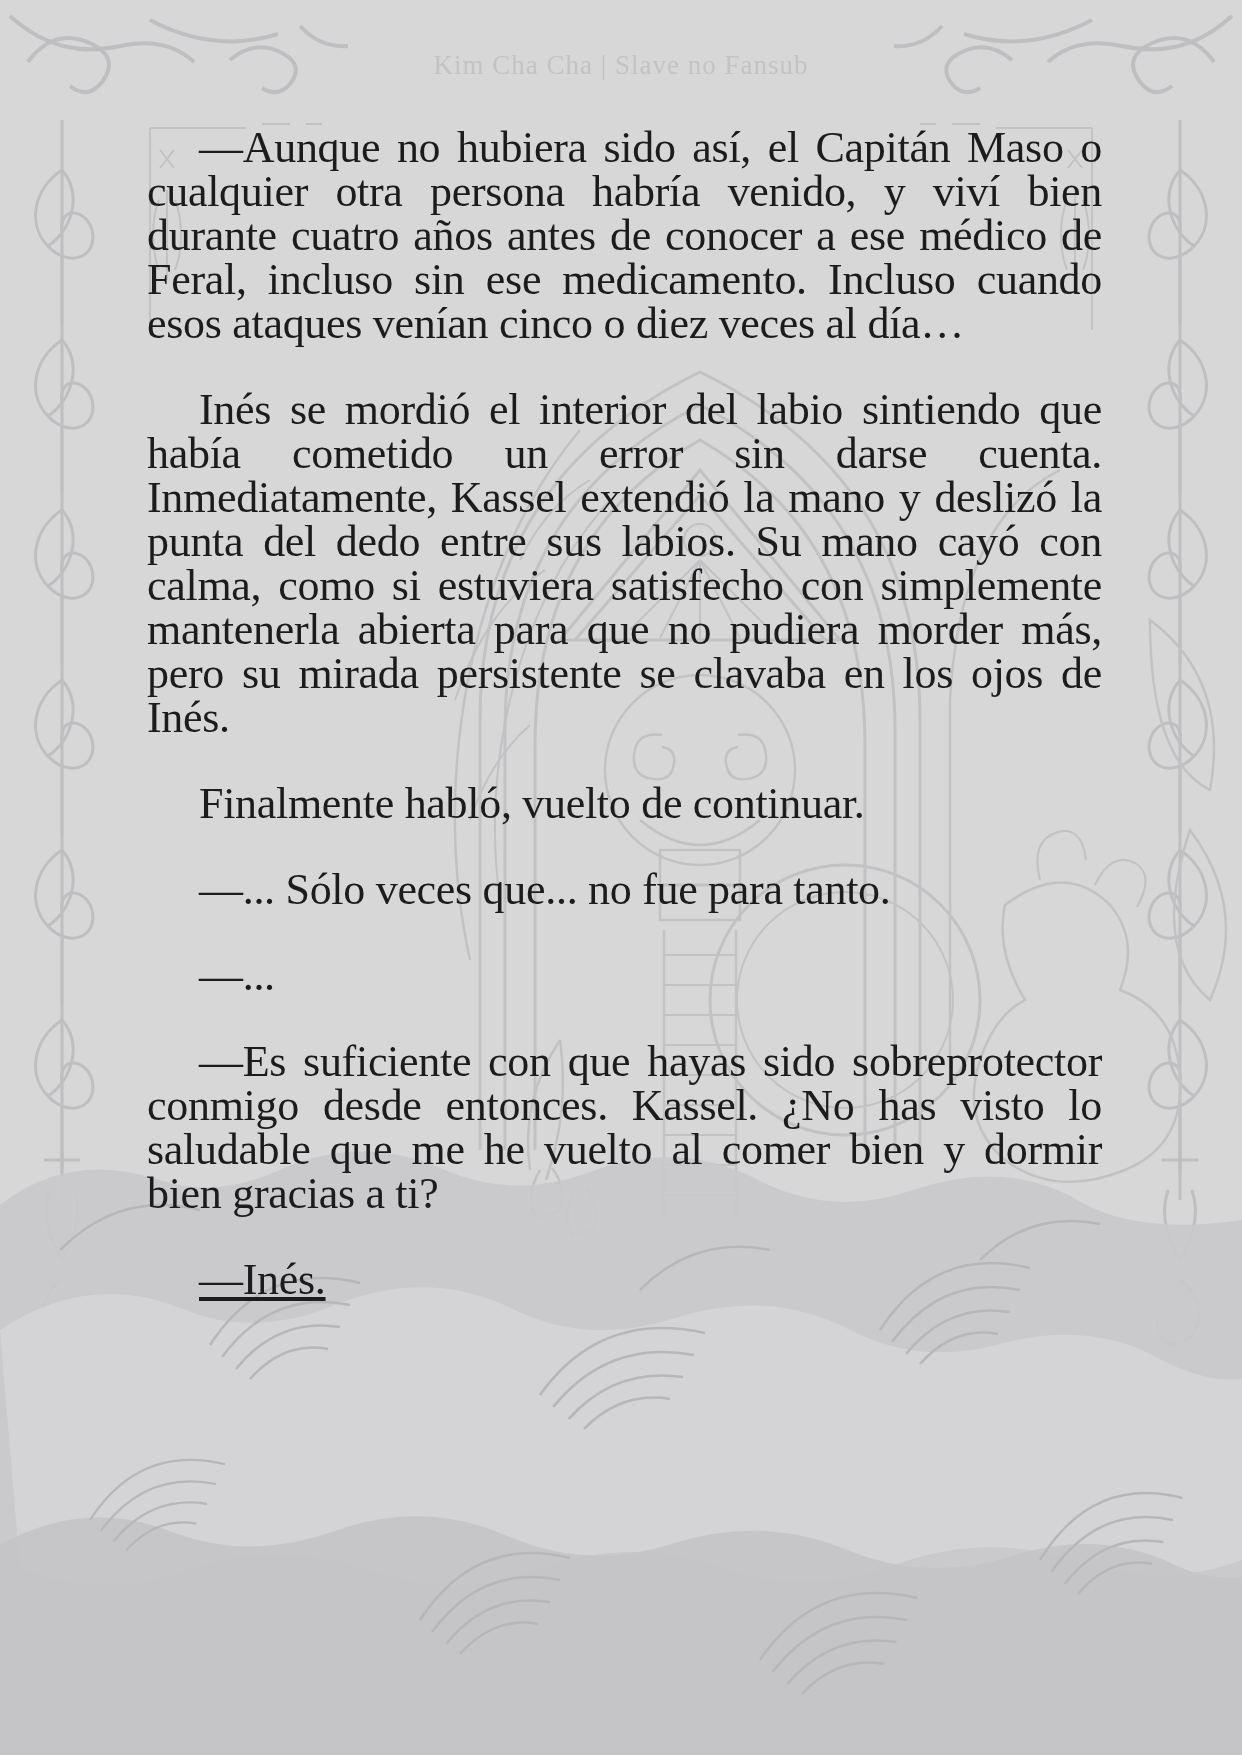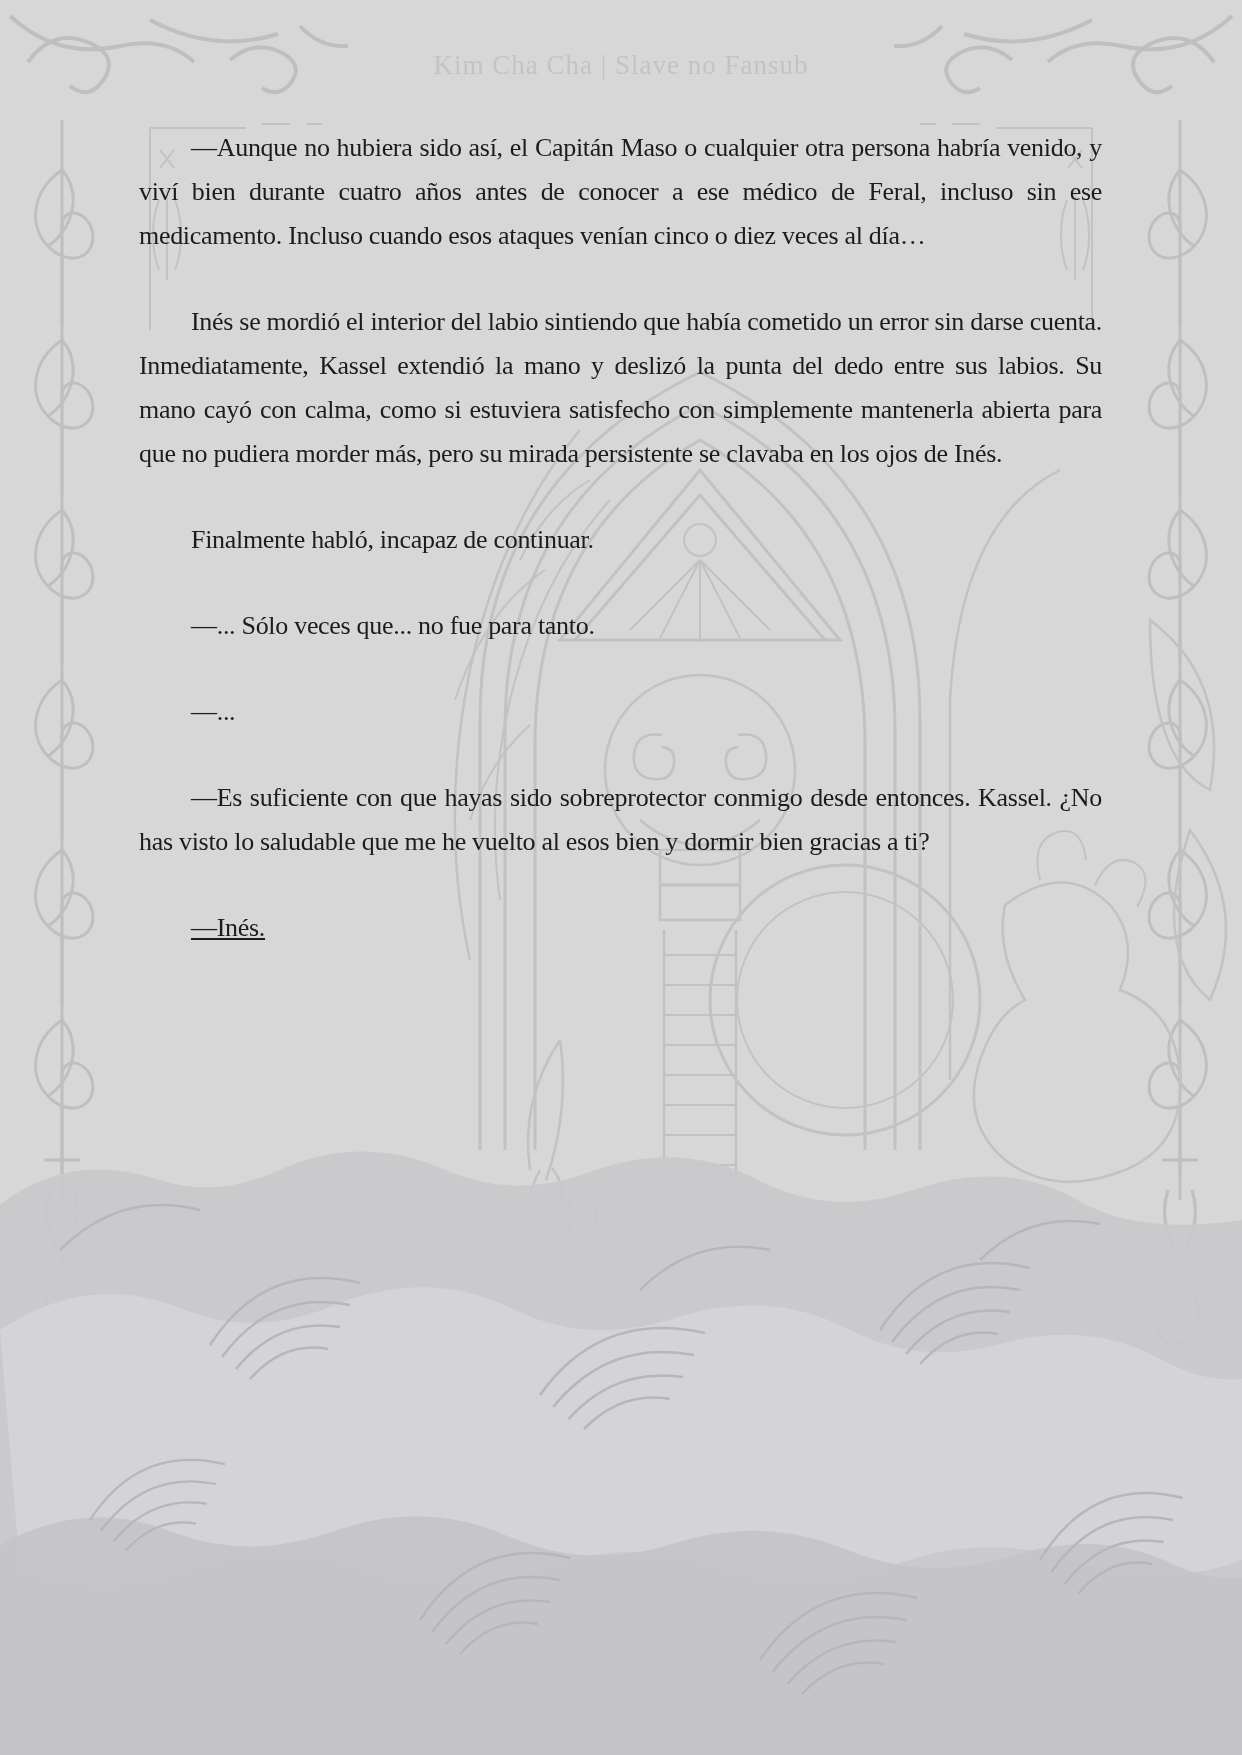--- a/index.html
+++ b/index.html
@@ -35,26 +35,26 @@
     font-family:"Liberation Serif", serif;
   }
   .content{
     position:absolute;
     top:126px;
     left:139px;
     width:963px;
     color:var(--ink);
   }
   .content p.para{
-    font-size:26px;
+    font-size:44px;
     line-height:44px;
     letter-spacing:-0.3px;
     text-align:justify;
     text-indent:52px;
-    margin:0 0 42px 0;
+    margin:0 0 42px 8px;
     color:var(--ink);
   }
   .content p.para:last-child{margin-bottom:0;text-decoration:underline;}
 </style>
 </head>
 <body>
 
 <svg class="bg" viewBox="0 0 1242 1755" xmlns="http://www.w3.org/2000/svg" aria-hidden="true">
   <defs>
 
@@ -160,18 +160,18 @@
     <use href="#curl" transform="translate(1040,1560) scale(0.95,1)"></use>
     <path d="M60,1250 q60,-60 140,-40 M640,1290 q55,-55 130,-40 M980,1260 q50,-50 120,-36" stroke="#b7b7ba" stroke-width="2.5" fill="none"></path>
   </g>
 </svg>
 
 <div class="header">Kim Cha Cha | Slave no Fansub</div>
 
 <div class="content">
     <p class="para">—Aunque no hubiera sido así, el Capitán Maso o cualquier otra persona habría venido, y viví bien durante cuatro años antes de conocer a ese médico de Feral, incluso sin ese medicamento. Incluso cuando esos ataques venían cinco o diez veces al día…</p>
     <p class="para">Inés se mordió el interior del labio sintiendo que había cometido un error sin darse cuenta. Inmediatamente, Kassel extendió la mano y deslizó la punta del dedo entre sus labios. Su mano cayó con calma, como si estuviera satisfecho con simplemente mantenerla abierta para que no pudiera morder más, pero su mirada persistente se clavaba en los ojos de Inés.</p>
-    <p class="para">Finalmente habló, incapaz de continuar.</p>
+    <p class="para">Finalmente habló, vuelto de continuar.</p>
     <p class="para">—... Sólo veces que... no fue para tanto.</p>
     <p class="para">—...</p>
-    <p class="para">—Es suficiente con que hayas sido sobreprotector conmigo desde entonces. Kassel. ¿No has visto lo saludable que me he vuelto al esos bien y dormir bien gracias a ti?</p>
+    <p class="para">—Es suficiente con que hayas sido sobreprotector conmigo desde entonces. Kassel. ¿No has visto lo saludable que me he vuelto al comer bien y dormir bien gracias a ti?</p>
     <p class="para">—Inés.</p>
   </div>
 
 </body></html>

